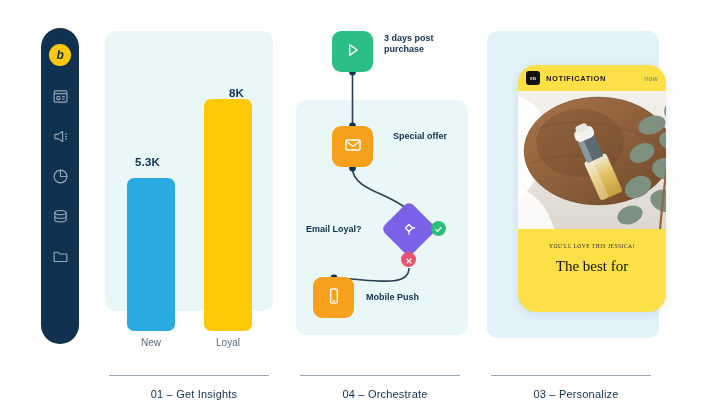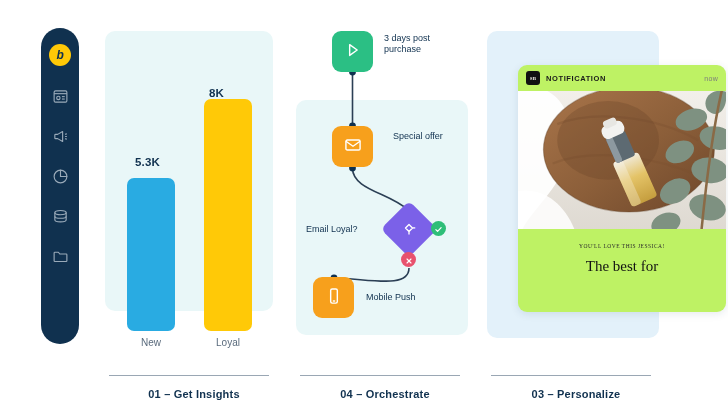--- a/index.html
+++ b/index.html
@@ -100,21 +100,21 @@
     background: #ffc907;
   }
   .bar-value {
     position: absolute;
     font-size: 11.5px;
     font-weight: 700;
     color: #10314f;
     letter-spacing: 0.2px;
   }
   .val-new  { left: 30px; top: 125px; }
-  .val-loyal{ left: 104px; top: 56px;  }
+  .val-loyal{ left: 124px; top: 56px;  }
   .bar-label {
     position: absolute;
     font-size: 10px;
     color: #5a6b7d;
     bottom: 3px;
     text-align: center;
     width: 48px;
   }
   .lbl-new   { left: 22px; }
   .lbl-loyal { left: 99px; }
@@ -175,21 +175,21 @@
     display: flex;
     align-items: center;
     justify-content: center;
   }
   .badge-yes { left: 141px; top: 193px; background: #2ebe78; }
   .badge-no  { left: 111px; top: 224px; background: #e8526e; }
 
   .flow-label {
     position: absolute;
     font-size: 9px;
-    font-weight: 400;
+    font-weight: 700;
     color: #10314f;
     line-height: 1.25;
   }
   .lbl-video { left: 94px; top: 5px; width: 60px; }
   .lbl-email { left: 94px; top: 103px; margin-left: 9px; }
   .lbl-open  { left: 16px; top: 196px; }
   .lbl-push  { left: 76px; top: 264px; }
 
   .flow-svg {
     position: absolute;
@@ -205,24 +205,24 @@
     top: 31px;
     width: 172px;
     height: 307px;
     background: #e3f1fa;
     border-radius: 10px;
   }
   .notif-card {
     position: absolute;
     left: 518px;
     top: 65px;
-    width: 208px;
+    width: 148px;
     height: 247px;
-    background: #bef264;
-    border-radius: 9px;
+    background: #fde047;
+    border-radius: 18px;
     overflow: hidden;
     box-shadow: 0 2px 8px rgba(16,49,79,0.10);
   }
   .notif-head {
     height: 26px;
     display: flex;
     align-items: center;
     padding: 0 8px;
     gap: 6px;
   }
@@ -288,21 +288,21 @@
     bottom: 14px;
     text-align: center;
   }
   .caption .rule {
     height: 1px;
     background: #9aa7b4;
     margin-bottom: 12px;
   }
   .caption .txt {
     font-size: 11px;
-    font-weight: 700;
+    font-weight: 400;
     color: #10314f;
     letter-spacing: 0.2px;
   }
   .cap1 { left: 105px; width: 178px; }
   .cap1 .rule { width: 160px; margin-left: 4px; }
   .cap2 { left: 296px; width: 178px; }
   .cap2 .rule { width: 160px; margin-left: 4px; }
   .cap3 { left: 487px; width: 178px; }
   .cap3 .rule { width: 160px; margin-left: 4px; }
 </style>

